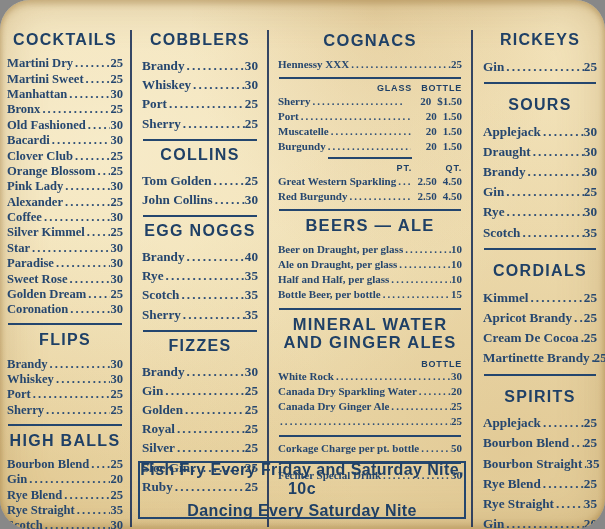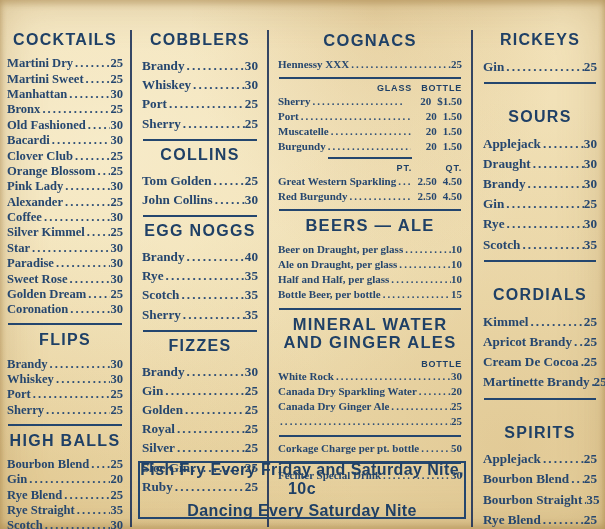--- a/index.html
+++ b/index.html
@@ -9,20 +9,21 @@
     overflow:hidden;
     font-family:"Liberation Serif", serif;
     color:#234871;
     background:
       radial-gradient(ellipse at 18% 28%, rgba(255,250,228,.40), transparent 60%),
       radial-gradient(ellipse at 85% 85%, rgba(196,158,96,.28), transparent 55%),
       radial-gradient(ellipse at 62% 2%, rgba(203,166,100,.35), transparent 35%),
       radial-gradient(ellipse at 5% 95%, rgba(203,166,100,.30), transparent 40%),
       linear-gradient(180deg,#f2e2ba 0%,#f0dfb2 55%,#ecd9a8 100%);
     box-shadow: inset 0 0 46px rgba(146,106,44,.30), inset 0 4px 6px rgba(146,106,44,.35), inset 0 -4px 6px rgba(146,106,44,.30);
+    border-radius: 30px;
   }
   .cols{display:flex;height:100%;}
   .col{box-sizing:border-box;overflow:hidden;padding-top:26px;}
   .col0{flex:0 0 130px;padding-left:7px;padding-right:7px;}
   .col1{flex:0 0 137px;padding-left:12px;padding-right:9px;}
   .col2{flex:0 0 204px;padding-left:11px;padding-right:9px;}
   .col3{flex:0 0 134px;padding-left:12px;padding-right:8px;}
   .vline{position:absolute;top:30px;bottom:2px;width:1.6px;background:rgba(26,48,88,.88);}
   .vline1{left:130px;} .vline2{left:267px;} .vline3{left:471px;}
 
@@ -49,21 +50,21 @@
     font-weight:700;font-size:9px;letter-spacing:.8px;color:#1f4066;
     margin:1px 0 0;
   }
   .price-header-row .sp{flex:1 1 auto;}
   .ph{text-align:right;white-space:nowrap;}
   .ph-end{width:44px;margin-left:6px;}
   .rule{border-top:2.2px solid #24466e;margin:6px 1px 3px;}
   .rule.short{width:46%;margin:4px auto 1px;border-top-width:2.4px;}
   .section{margin-bottom:4px;}
   .col0 .section{margin-bottom:6px;}
-  .col3 .section{margin-bottom:24px;}
+  .col3 .section{margin-bottom:12px;}
 
   .footer-box{
     position:absolute;left:138px;top:461px;width:328px;height:58px;
     box-sizing:border-box;border:2.4px solid #24466e;
     display:flex;flex-direction:column;justify-content:center;align-items:center;
     gap:2px;
     font-family:"Liberation Sans", sans-serif;
     font-weight:700;font-size:16px;color:#1f4066;letter-spacing:.4px;
     text-align:center;line-height:1.2;
   }

